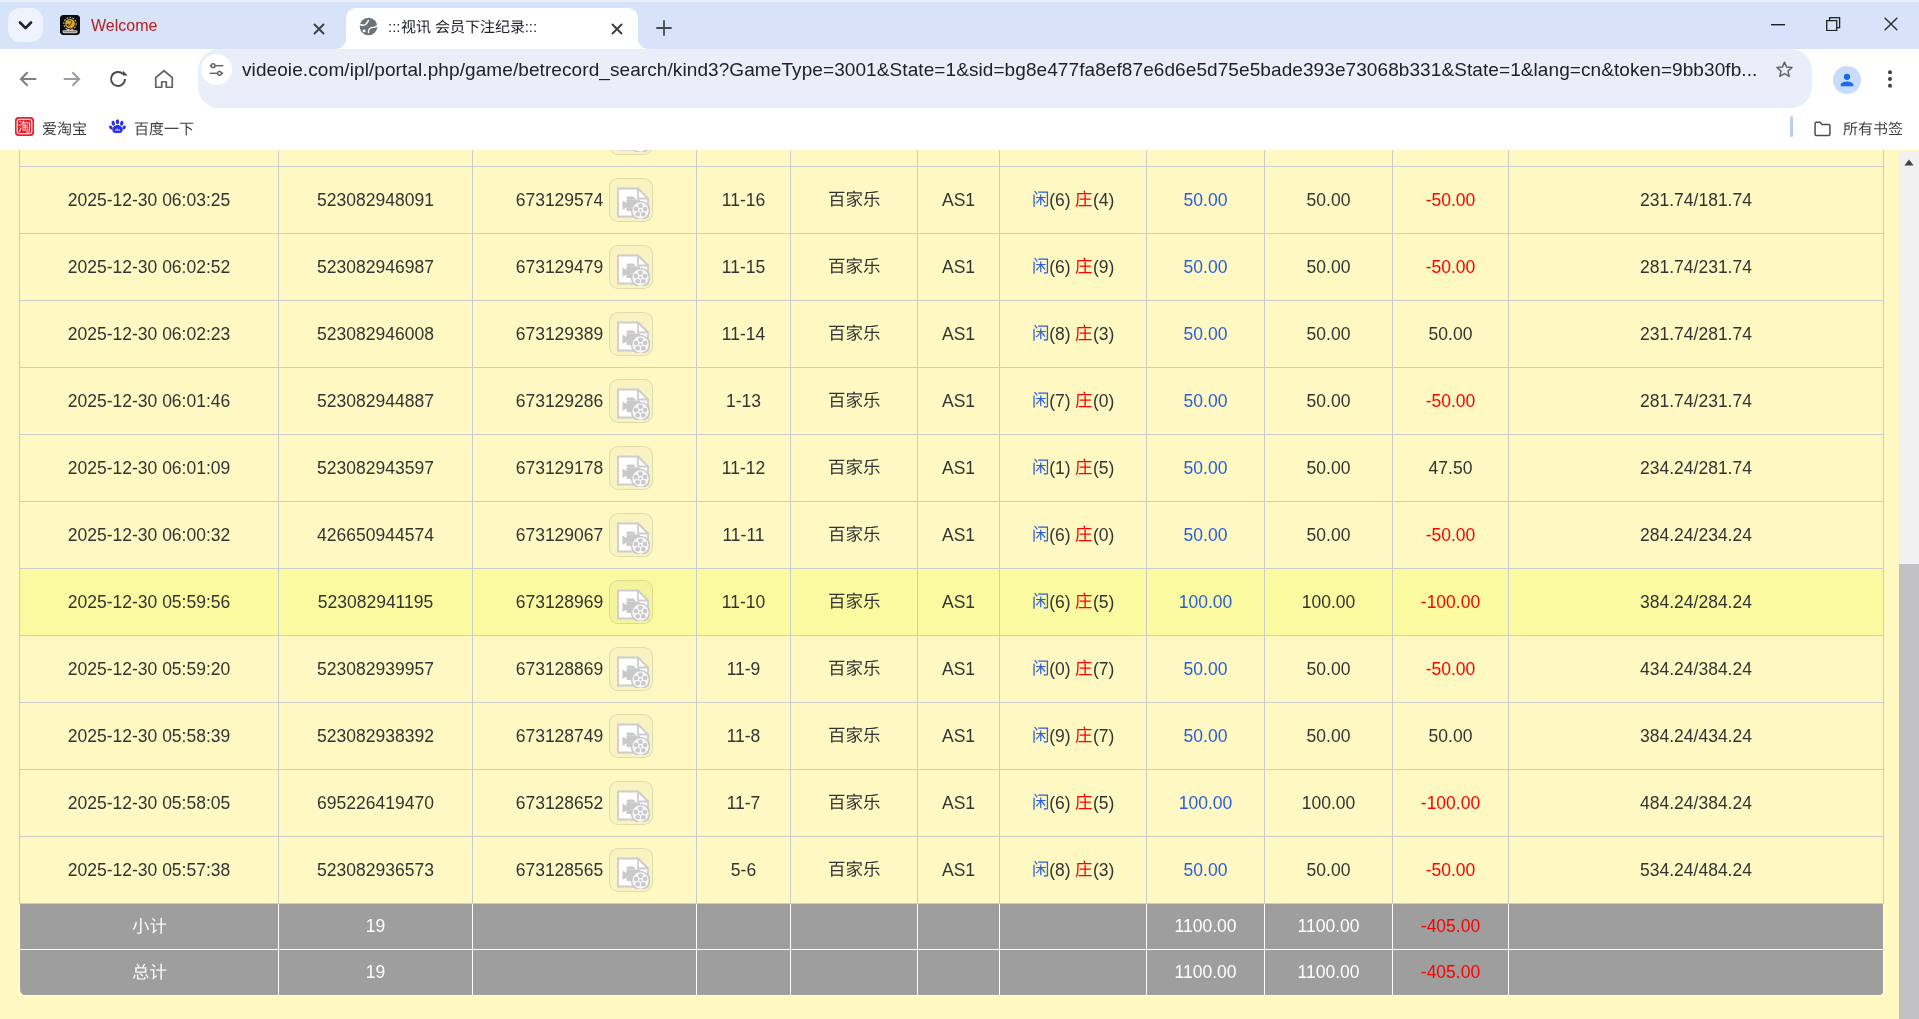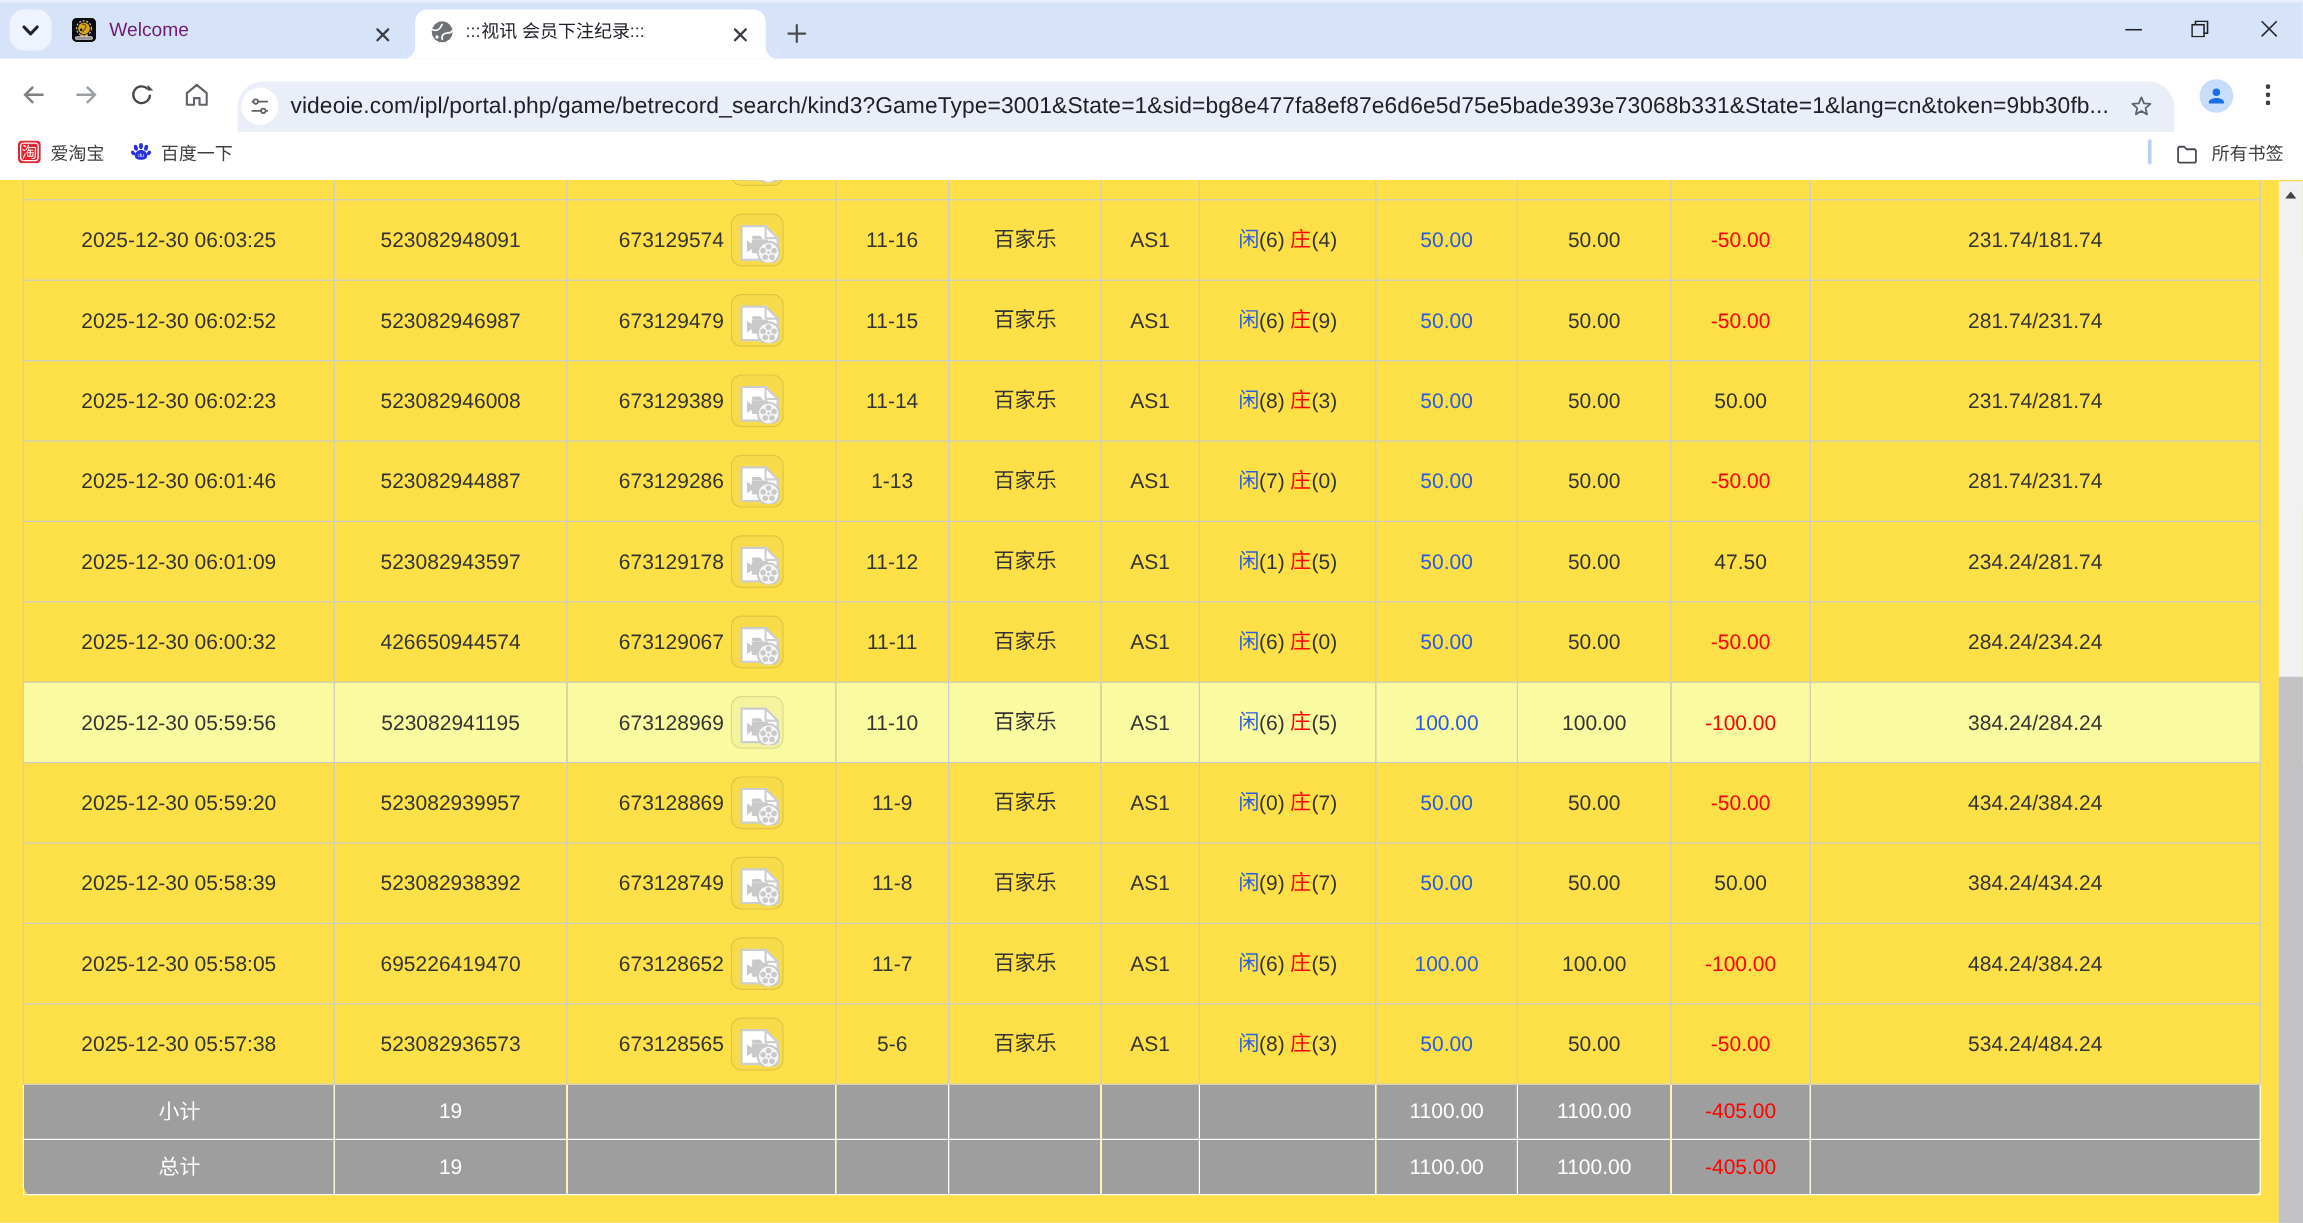--- a/index.html
+++ b/index.html
@@ -1,40 +1,40 @@
 <!DOCTYPE html>
 <html><head><meta charset="utf-8"><style>
 *{margin:0;padding:0;box-sizing:border-box}
 html,body{width:1919px;height:1019px;overflow:hidden;background:#fff;
   font-family:"Liberation Sans",sans-serif;}
 .cj{display:inline-block;vertical-align:-0.12em}
 
 #strip{position:absolute;left:0;top:0;width:1919px;height:49px;background:#d6e3f8}
 #tsearch{position:absolute;left:8px;top:8px;width:35px;height:34px;border-radius:12px;background:#eef3fd}
-#tab1{position:absolute;left:46px;top:8px;width:290px;height:41px;color:#701a75}
+#tab1{position:absolute;left:46px;top:8px;width:290px;height:41px;color:#b91c1c}
 #tab1 .fav{position:absolute;left:14px;top:7px;width:20px;height:20px;border-radius:4px;background:#18181a;overflow:hidden}
 #tab1 .ttl{position:absolute;left:45px;top:9px;font-size:16px}
 #tab2{position:absolute;left:346px;top:8px;width:292px;height:41px;background:#fff;border-radius:10px 10px 0 0}
 #tab2 .ttl{position:absolute;left:42px;top:10px;font-size:15px;color:#1f2328;white-space:nowrap}
 .curve{position:absolute;top:39px;width:10px;height:10px;background:#fff}
 .curve:after{content:"";position:absolute;inset:0;background:#d6e3f8}
 #cvl{left:336px}#cvl:after{border-bottom-right-radius:10px}
 #cvr{left:638px}#cvr:after{border-bottom-left-radius:10px}
 .x{position:absolute;width:16px;height:16px}
 .x svg{display:block}
 
 #bar{position:absolute;left:0;top:49px;width:1919px;height:61px;background:#fff}
-#omni{position:absolute;left:198px;top:19px;width:1614px;height:59px;border-radius:21px;background:#e9eef9}
+#omni{position:absolute;left:198px;top:0;width:1614px;height:59px;border-radius:21px;background:#e9eef9}
 #omni .dot{position:absolute;left:2.5px;top:5px;width:31px;height:31px;border-radius:50%;background:#fff}
 #url{position:absolute;left:44px;top:0;width:1540px;height:41px;line-height:41px;font-size:19px;color:#202124;
   white-space:nowrap;overflow:hidden;letter-spacing:0.085px}
 
 #bm{position:absolute;left:0;top:110px;width:1919px;height:40px;background:#fff;font-size:15px;color:#3c4043}
 
-#content{position:absolute;left:0;top:150px;width:1919px;height:869px;background:#fde047;overflow:hidden}
+#content{position:absolute;left:0;top:150px;width:1919px;height:869px;background:#fef9c3;overflow:hidden}
 table{border-collapse:collapse;table-layout:fixed;position:absolute;left:19px;top:-51px;width:1864px;
   font-size:17.5px;color:#333}
 td{border:1px solid #ccc;text-align:center;vertical-align:middle;height:67px;padding:0;overflow:hidden;
   white-space:nowrap}
 tr.hl td{background:#fafaa0}
 tr.sum td{background:#9e9e9e;border-color:#fff;color:#fff;height:46px}
 tr.sum:last-child td:first-child{border-bottom-left-radius:7px}
 tr.sum:last-child td:last-child{border-bottom-right-radius:7px}
 .vid{display:inline-flex;align-items:center}
 .icbtn{display:inline-flex;align-items:center;justify-content:center;width:44px;height:44px;margin-left:6px;

